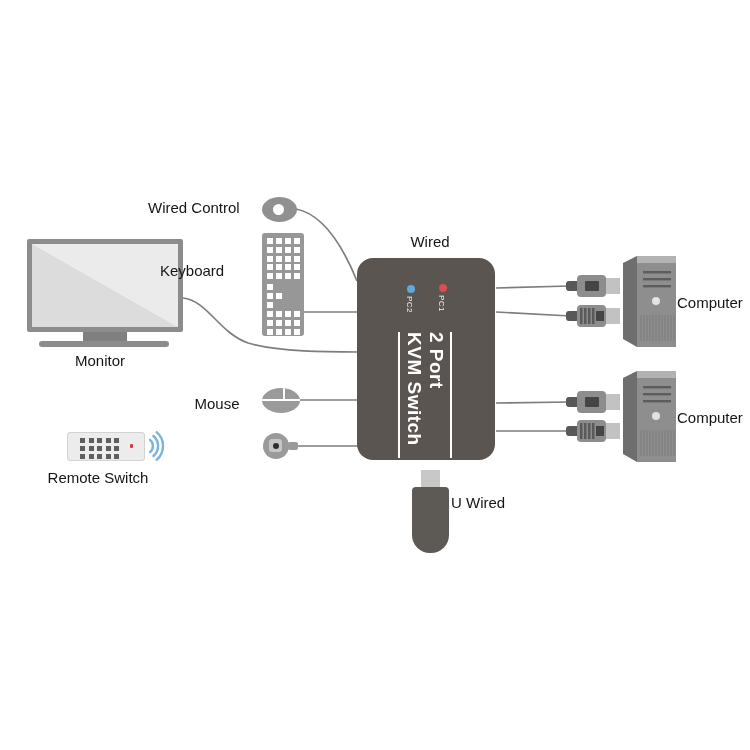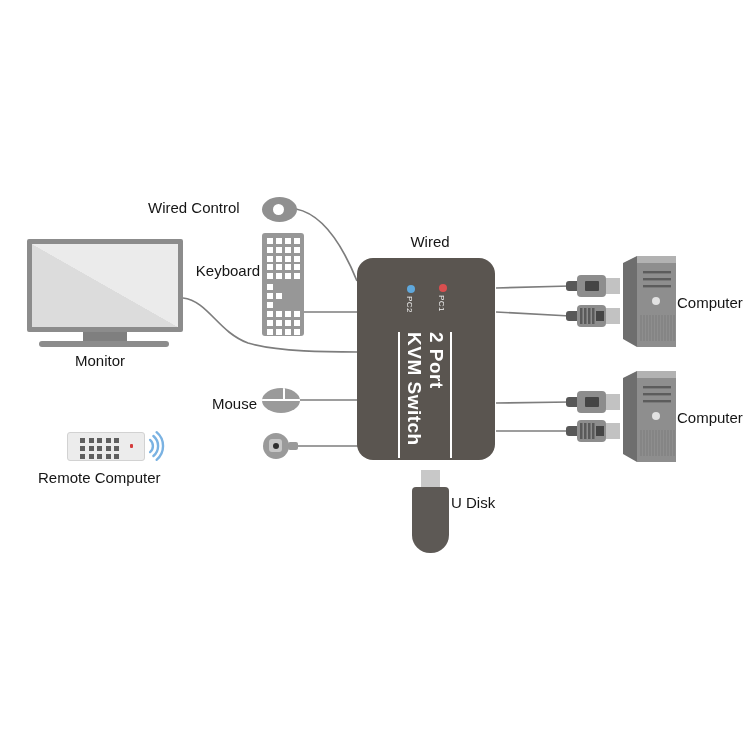--- a/index.html
+++ b/index.html
@@ -71,21 +71,21 @@
 <div class="abs monitor-frame"></div>
 <div class="abs monitor-neck"></div>
 <div class="abs monitor-base"></div>
 <div class="abs lbl" style="left:40px;top:352px;width:120px;text-align:center;">Monitor</div>
 
 <div class="abs lbl" style="left:148px;top:199px;width:110px;text-align:left;">Wired Control</div>
 <div class="abs wired-oval">
   <div class="wired-hole"></div>
 </div>
 
-<div class="abs lbl" style="left:160px;top:262px;width:100px;text-align:right;">Keyboard</div>
+<div class="abs lbl" style="left:160px;top:262px;width:100px;text-align:left;">Keyboard</div>
 <div class="abs keyboard">
   <div class="keygrid">
       <div class="key" style="left: 5px; top: 5px; width: 6px; height: 6px; background: rgb(255, 255, 255);"></div>
       <div class="key" style="left: 14px; top: 5px; width: 6px; height: 6px; background: rgb(255, 255, 255);"></div>
       <div class="key" style="left: 23px; top: 5px; width: 6px; height: 6px; background: rgb(255, 255, 255);"></div>
       <div class="key" style="left: 32px; top: 5px; width: 6px; height: 6px; background: rgb(255, 255, 255);"></div>
       <div class="key" style="left: 5px; top: 13.8px; width: 6px; height: 6px; background: rgb(255, 255, 255);"></div>
       <div class="key" style="left: 14px; top: 13.8px; width: 6px; height: 6px; background: rgb(255, 255, 255);"></div>
       <div class="key" style="left: 23px; top: 13.8px; width: 6px; height: 6px; background: rgb(255, 255, 255);"></div>
       <div class="key" style="left: 32px; top: 13.8px; width: 6px; height: 6px; background: rgb(255, 255, 255);"></div>
@@ -124,21 +124,21 @@
 
 <div class="abs lbl" style="left:390px;top:233px;width:80px;text-align:center;">Wired</div>
 <div class="abs kvm">
   <div class="led abs" style="left:50px;top:27px;background:#5fa8dc;"></div>
   <div class="led abs" style="left:82px;top:26px;background:#d94f4f;"></div>
   <div class="led-label abs" style="left:48px;top:38px;">PC2</div>
   <div class="led-label abs" style="left:80px;top:37px;">PC1</div>
 </div>
 <div class="abs kvm-text"><span>2 Port</span><br><span>KVM Switch</span></div>
 
-<div class="abs lbl" style="left:177px;top:395px;width:80px;text-align:right;">Mouse</div>
+<div class="abs lbl" style="left:177px;top:395px;width:80px;text-align:center;">Mouse</div>
 <div class="abs mouse">
   <div class="mouse-hline"></div>
   <div class="mouse-vline"></div>
 </div>
 
 <div class="abs jack-stub"></div>
 <div class="abs jack-circle"></div>
 <div class="abs jack-square"></div>
 <div class="abs jack-dot"></div>
 
@@ -162,25 +162,25 @@
     </div>
 </div>
 <div class="abs remote-dot"></div>
 <svg class="abs" style="left:143px;top:428px;" width="30" height="36" viewBox="0 0 30 36">
   <g fill="none" stroke="#7ab2e2" stroke-width="2.4" stroke-linecap="round">
     <path d="M7.1,11.9 A8 8 0 0 1 7.1,24.1"></path>
     <path d="M10.4,8 A13 13 0 0 1 10.4,28"></path>
     <path d="M13.6,4.2 A18 18 0 0 1 13.6,31.8"></path>
   </g>
 </svg>
-<div class="abs lbl" style="left:38px;top:469px;width:120px;text-align:center;">Remote Computer</div>
+<div class="abs lbl" style="left:38px;top:469px;width:120px;text-align:center;">Remote Switch</div>
 
 <div class="abs udisk-conn"></div>
 <div class="abs udisk-body"></div>
-<div class="abs lbl" style="left:451px;top:494px;">U Disk</div>
+<div class="abs lbl" style="left:451px;top:494px;">U Wired</div>
 
 <svg class="abs usbplug" style="left:566px;top:274px;" width="54" height="24" viewBox="0 0 54 24">
   <rect x="0" y="7" width="14" height="10" rx="3" fill="#585858"></rect>
   <rect x="11" y="1" width="29" height="22" rx="4" fill="#8d8d8d"></rect>
   <rect x="19" y="7" width="14" height="10" rx="1" fill="#454545"></rect>
   <rect x="40" y="4" width="14" height="16" fill="#c2c2c2"></rect>
 </svg>
 <svg class="abs usbplug" style="left:566px;top:304px;" width="54" height="24" viewBox="0 0 54 24">
   <rect x="0" y="7" width="14" height="10" rx="3" fill="#585858"></rect>
   <rect x="11" y="1" width="29" height="22" rx="4" fill="#8d8d8d"></rect>

